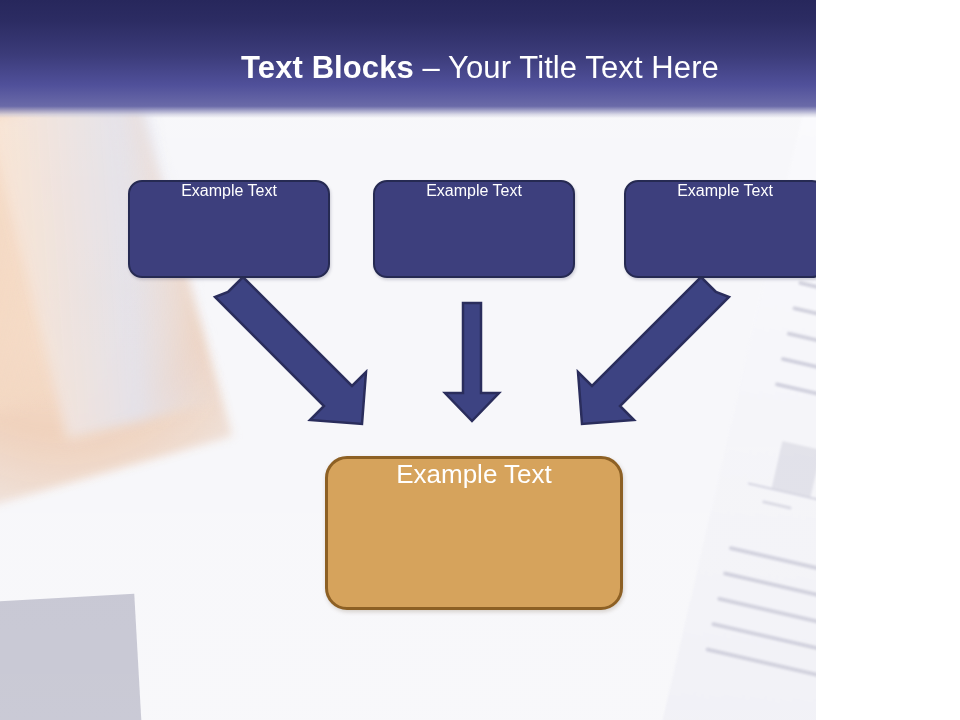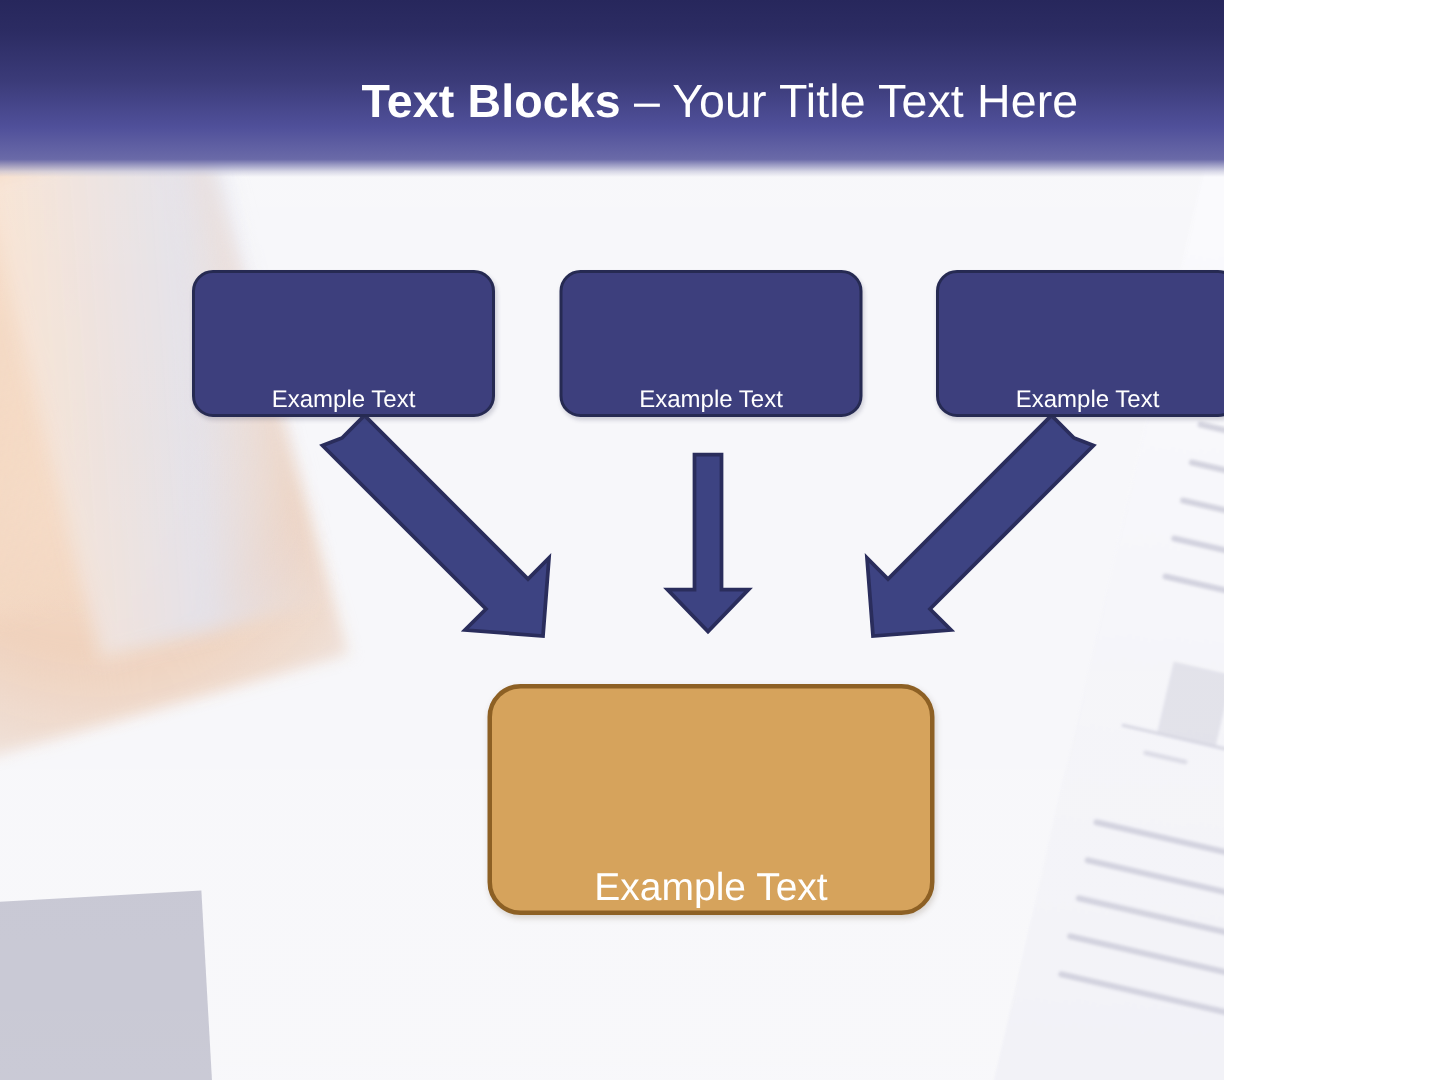--- a/index.html
+++ b/index.html
@@ -157,21 +157,21 @@
     white-space:nowrap;
     letter-spacing:0.1px;
   }
   #title .strong { font-weight:bold; }
   #title .rest   { font-weight:normal; }
 
   
   .node {
     position:absolute;
     display:flex;
-    align-items:flex-end;
+    align-items:flex-start;
     justify-content:center;
     z-index:10;
     text-align:center;
     color:#ffffff;
   }
   .node.top {
     width:202px; height:98px;
     top:180px;
     background:#3d3f7d;
     border:2.5px solid #262a52;

